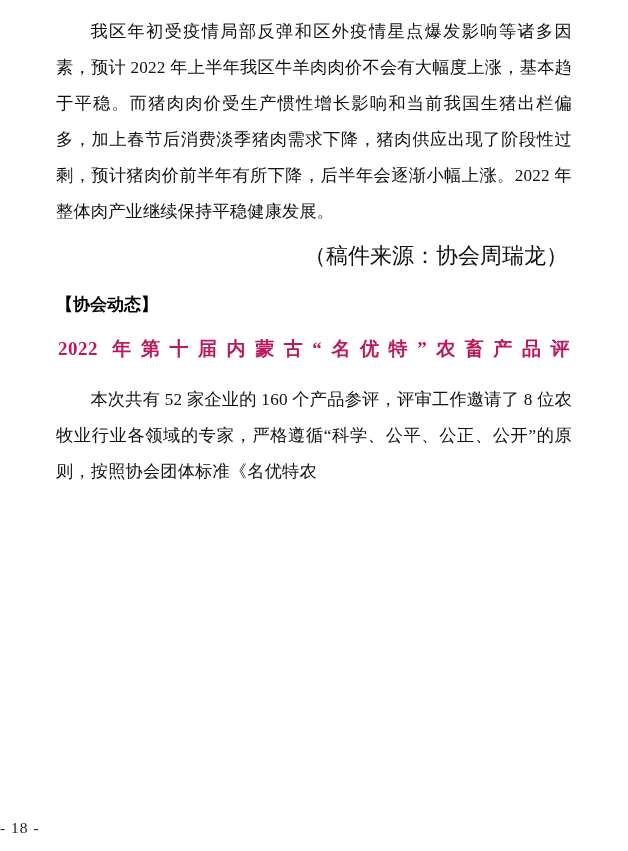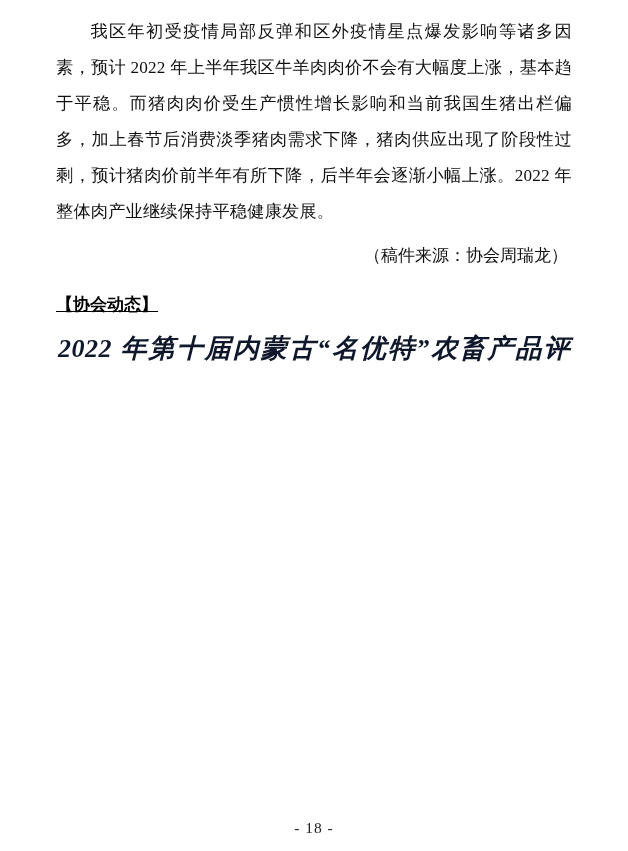--- a/index.html
+++ b/index.html
@@ -29,66 +29,64 @@
     text-align: justify;
     text-justify: inter-ideograph;
     margin: 0 0 0 0;
     letter-spacing: 0.2px;
     color: #111111;
   }
   .indent {
     text-indent: 2em;
   }
   .source-line {
-    font-size: 17px;
+    font-size: 22px;
     line-height: 36px;
     text-align: right;
     margin: 8px 0 0 0;
     padding-right: 4px;
     color: #111111;
   }
   .section-tag {
     font-size: 17px;
     line-height: 34px;
     font-weight: bold;
     margin: 14px 0 2px 0;
     color: #000000;
     font-family: "Liberation Serif", "DejaVu Serif", serif;
-    text-decoration: underline;
   }
   .headline {
-    font-size: 26px;
+    font-size: 19px;
     font-weight: bold;
     line-height: 42px;
     text-align: center;
     margin: 6px 0 12px 0;
-    color: #0f172a;
+    color: #be185d;
     letter-spacing: 0.5px;
     font-family: "Liberation Serif", "DejaVu Serif", serif;
-    font-style: italic;
   }
   .headline .line1 {
     display: block;
     text-align: justify;
     text-align-last: justify;
     padding: 0 2px;
   }
   .headline .line2 {
     display: block;
     text-align: center;
   }
   .body-block .para + .para {
     margin-top: 0;
   }
   .footer {
     position: absolute;
     left: 0;
     right: 0;
     bottom: 14px;
-    text-align: center;
+    text-align: left;
     font-size: 15.5px;
     color: #222222;
     letter-spacing: 1px;
   }
 </style>
 </head>
 <body>
 
 <div class="page">
 
@@ -98,17 +96,18 @@
 
   <p class="source-line">（稿件来源：协会周瑞龙）</p>
 
   <p class="section-tag">【协会动态】</p>
 
   <h1 class="headline">
     <span class="line1">2022 年第十届内蒙古“名优特”农畜产品评</span>
   </h1>
 
   <div class="body-block">
+    <p class="para indent">本次共有 52 家企业的 160 个产品参评，评审工作邀请了 8 位农牧业行业各领域的专家，严格遵循“科学、公平、公正、公开”的原则，按照协会团体标准《名优特农</p>
   </div>
 
   <div class="footer">- 18 -</div>
 
 </div>
 
 </body></html>

